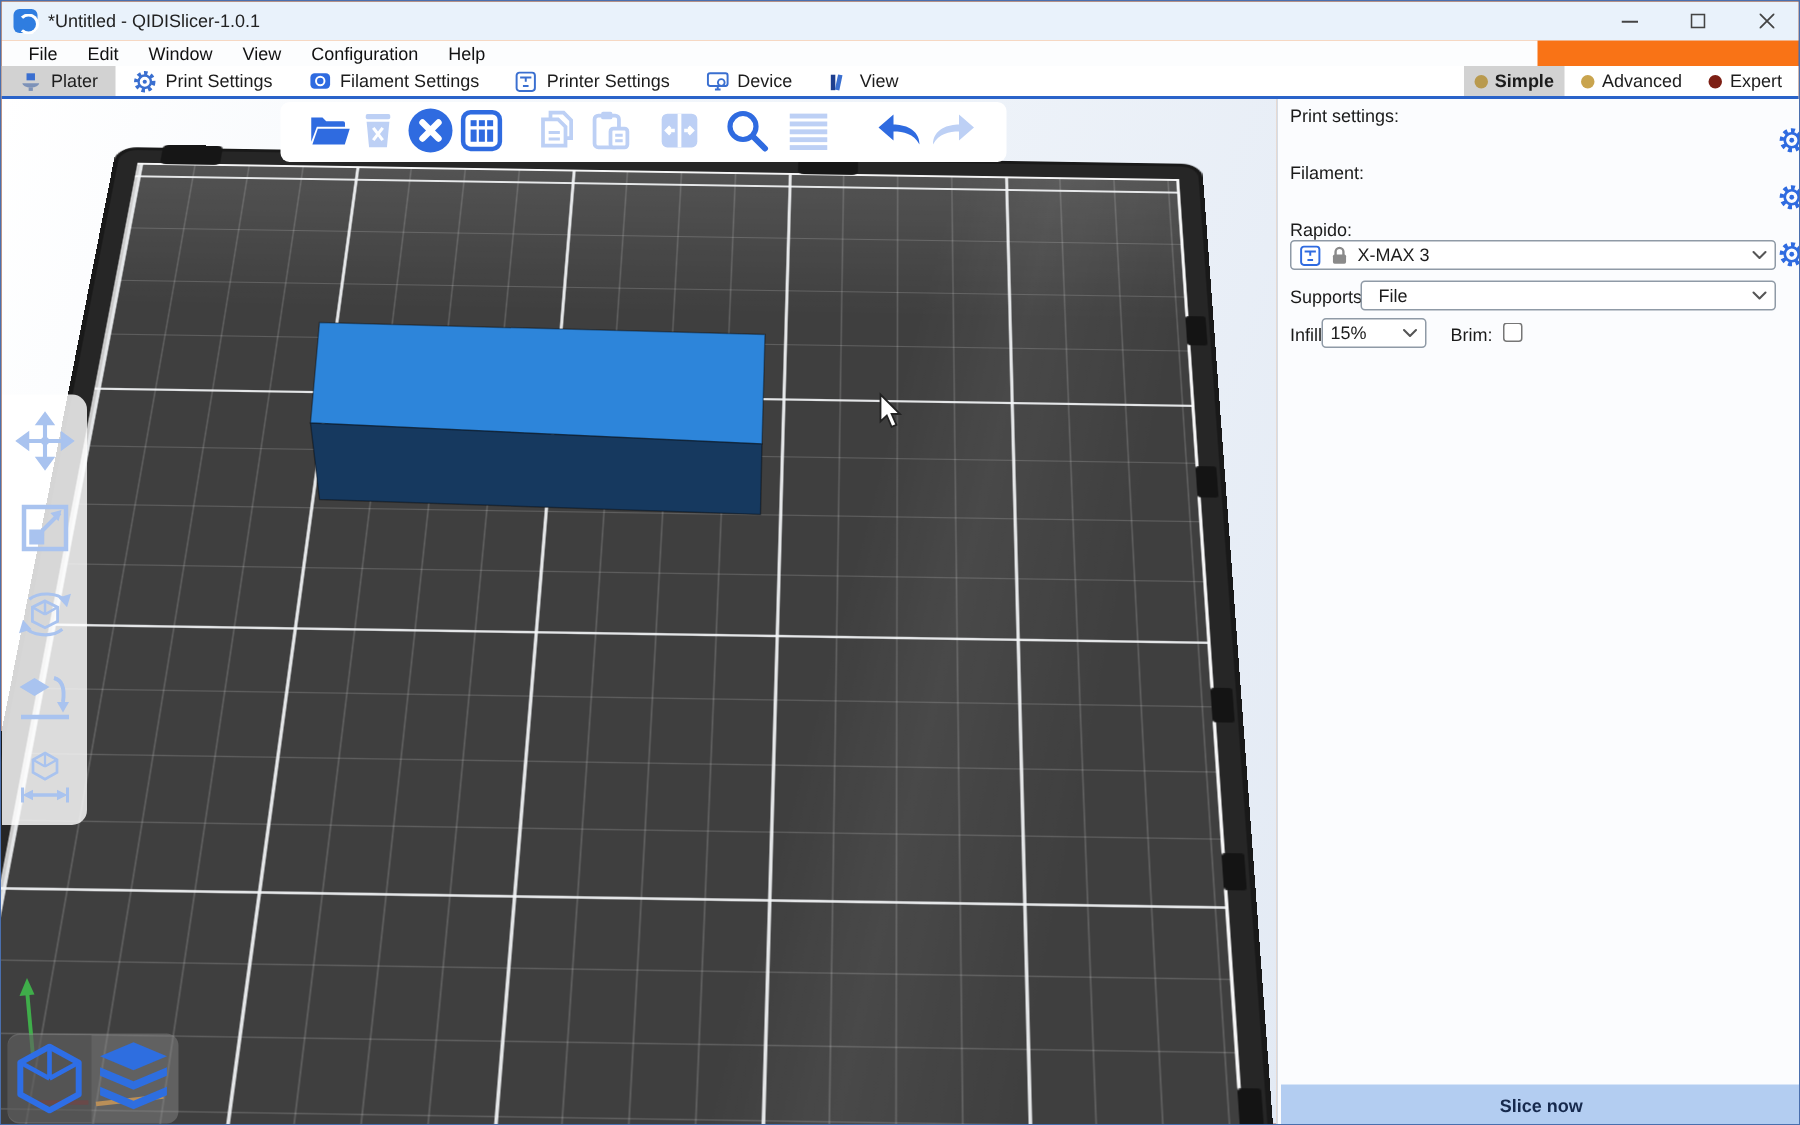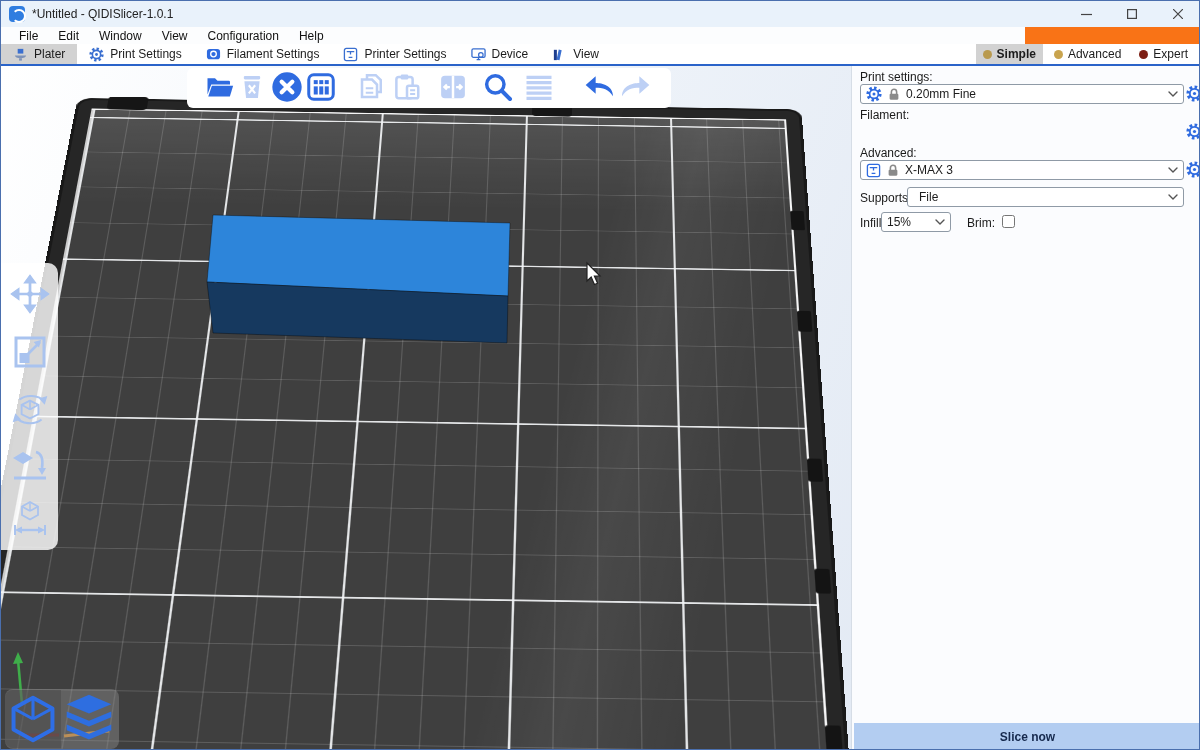--- a/index.html
+++ b/index.html
@@ -365,46 +365,34 @@
           <polygon points="26,2 50,12 26,22 2,12"></polygon>
           <polygon points="2,20 26,30 50,20 50,26 26,36 2,26"></polygon>
           <polygon points="2,34 26,44 50,34 50,40 26,50 2,40"></polygon>
         </svg>
       </div>
     </div>
   </div>
 
   <div class="sidebar">
     <span class="sb-label" style="top:4px">Print settings:</span>
-    <div class="combo" style="left:8px;top:18px;width:324px">
-      <svg width="16" height="16" viewBox="0 0 16 16" color="#2f6be0">
-          <use href="#gear"></use>
-        </svg>
-      <svg width="14" height="15" viewBox="0 0 16 16" class="icon-gray">
-          <use href="#lock"></use>
-        </svg>
-      <span>0.20mm Fine</span>
-      <svg class="chev" width="10" height="6" viewBox="0 0 10 6">
-          <use href="#chevd"></use>
-        </svg>
-    </div>
     <div class="gearbtn" style="top:19px">
       <svg width="17" height="17" viewBox="0 0 16 16" color="#2f6be0">
           <use href="#gear"></use>
         </svg>
     </div>
 
     <span class="sb-label" style="top:42px">Filament:</span>
     <div class="gearbtn" style="top:57px">
       <svg width="17" height="17" viewBox="0 0 16 16" color="#2f6be0">
           <use href="#gear"></use>
         </svg>
     </div>
 
-    <span class="sb-label" style="top:80px">Advanced:</span>
+    <span class="sb-label" style="top:80px">Rapido:</span>
     <div class="combo" style="left:8px;top:94px;width:324px">
       <svg width="15" height="15" viewBox="0 0 16 16">
         <rect x="1.5" y="1.5" width="13" height="13" rx="2" fill="none" stroke="#2f6be0" stroke-width="1.4"></rect>
         <path d="M4 5 h8 M8 5 v3 M6 11 h4" stroke="#2f6be0" stroke-width="1.4" fill="none"></path>
       </svg>
       <svg width="14" height="15" viewBox="0 0 16 16" class="icon-gray">
           <use href="#lock"></use>
         </svg>
       <span>X-MAX 3</span>
       <svg class="chev" width="10" height="6" viewBox="0 0 10 6">

